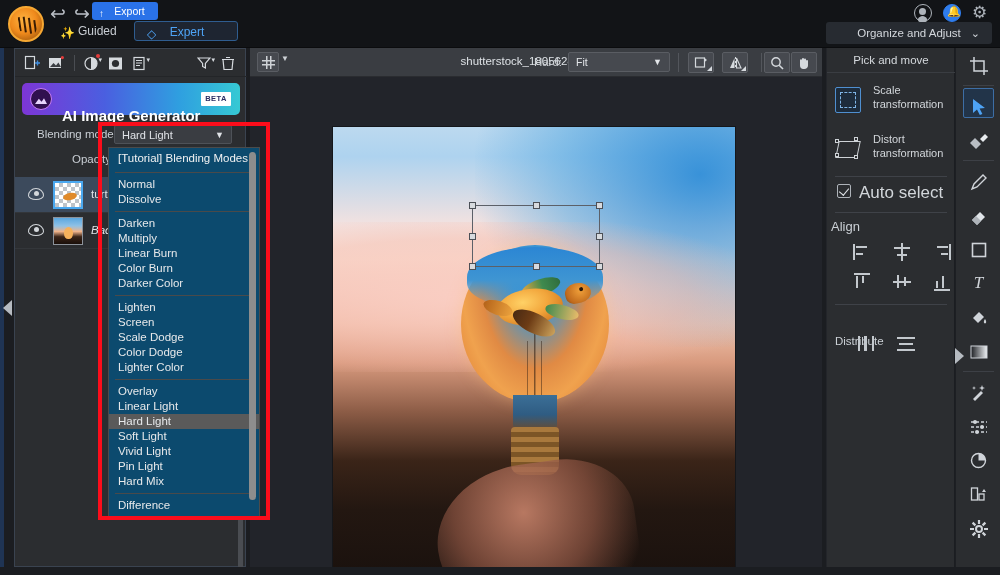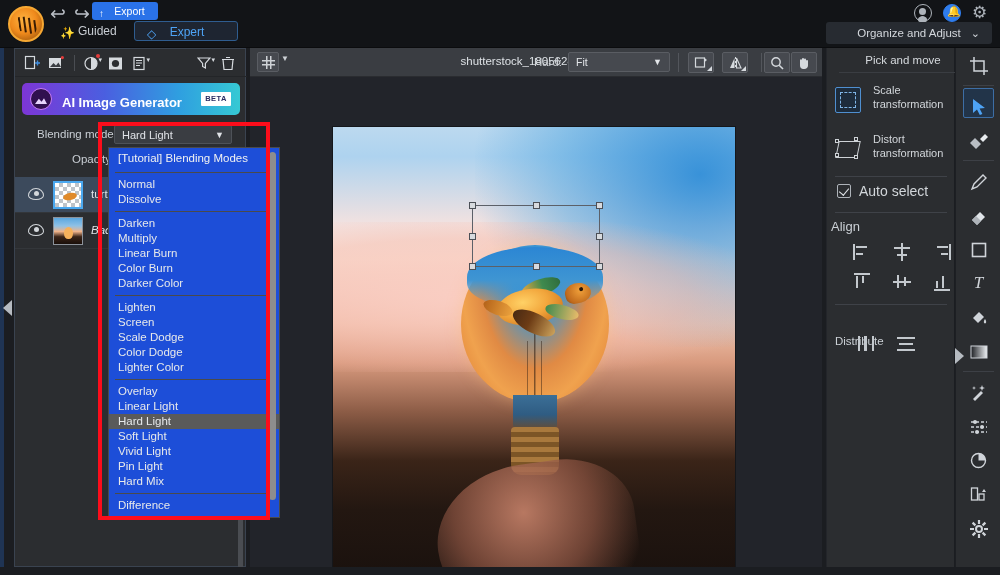--- a/index.html
+++ b/index.html
@@ -101,21 +101,21 @@
     cursor:pointer;
   }
   #ai-banner .ai-circle{
     position:absolute; left:8px; top:5px; width:22px; height:22px; border-radius:50%;
     background:#30104f; border:1.5px solid #c77df5;
   }
   #ai-banner .ai-circle::after{
     content:""; position:absolute; left:4px; top:6px; width:12px; height:9px;
     background:#e6d3fb; clip-path: polygon(0 100%,32% 42%,55% 75%,75% 35%,100% 100%);
   }
-  #ai-label{ position:absolute; left:40px; top:12px; font-size:13px; color:#fff; font-weight:600;}
+  #ai-label{ position:absolute; left:40px; top:24px; font-size:15px; color:#fff; font-weight:600;}
   #ai-beta{
     position:absolute; right:9px; top:9px; width:30px; height:14px; border-radius:1px;
     background:#fff; color:#2a2d63; font-size:7.5px; font-weight:bold; line-height:14px;
     text-align:center; letter-spacing:.4px;
   }
 
   #blend-row{ position:absolute; left:0; top:74px; width:232px; height:26px; }
   #blend-label{ position:absolute; left:22px; top:5px; font-size:11.5px; color:#c9ced4;}
   #blend-select{
     position:absolute; left:99px; top:2px; width:118px; height:19px;
@@ -175,22 +175,22 @@
 
   
   #left-collapse{
     position:absolute; left:3px; top:300px; width:9px; height:16px; cursor:pointer;
     background:#b6bbc1; clip-path: polygon(100% 0, 100% 100%, 0 50%);
   }
   #left-rail{ position:absolute; left:0; top:48px; width:4px; height:519px; background:#1f3454;}
 
   
   #blend-dropdown{
-    position:absolute; left:108px; top:147px; width:172px; height:371px;
-    background:#1d4ed8; border:1px solid #4b4b4b; z-index:40;
+    position:absolute; left:108px; top:147px; width:152px; height:371px;
+    background:#0c4a6e; border:1px solid #4b4b4b; z-index:40;
     font-size:11.5px; color:#e6e8ea;
   }
   .dd-item{ height:15px; line-height:15px; padding-left:9px; cursor:pointer; white-space:nowrap;}
   .dd-item.header{ height:20px; line-height:20px; color:#f0f1f2;}
   .dd-item.highlight{ background:#5a5a5a; }
   .dd-sep{ height:1px; background:#4a4a4a; margin:4px 6px;}
   #dd-scrollthumb{ position:absolute; right:3px; top:4px; width:7px; height:348px; background:#8d8d8d; border-radius:4px;}
   #dd-redbox{
     position:absolute; left:98px; top:122px; width:172px; height:398px;
     border:4px solid #fc0d1b; z-index:45; pointer-events:none;
@@ -331,42 +331,42 @@
   #sel-box .h.ml{ left:-4px; top:27px;} #sel-box .h.mr{ right:-4px; top:27px;}
   #sel-box .h.bl{ left:-4px; bottom:-4px;} #sel-box .h.bc{ left:60px; bottom:-4px;} #sel-box .h.br{ right:-4px; bottom:-4px;}
 
   
   #rightpanel{
     position:absolute; left:826px; top:48px; width:128px; height:519px; background:#2b2d30;
     border-left:1px solid #23252a;
   }
   #rp-title{
     position:absolute; left:0; top:0; width:128px; height:25px; line-height:25px;
-    text-align:center; font-size:11.5px; color:#d5d9dd; border-bottom:1px solid #3a3d42;margin-left:12px;
+    text-align:center; font-size:11.5px; color:#d5d9dd; border-bottom:1px solid #3a3d42;
   }
   .rp-opt{ position:absolute; left:8px; cursor:pointer; }
   #opt-scale{ top:35px; } #opt-distort{ top:84px; }
   .rp-opt .ico{ position:absolute; left:0; top:4px; width:26px; height:26px; }
   .rp-opt .txt{ position:absolute; left:38px; top:0; width:84px; font-size:11px; color:#d2d6da; line-height:14px;}
   #scale-ico{ border:1.6px solid #4f8fd0; background:#1d2c3c; border-radius:2px; }
   #scale-ico::after{
     content:""; position:absolute; left:4px; top:4px; width:14px; height:14px;
     border:1.4px dashed #7fb6e8;
   }
   #distort-ico::before{
     content:""; position:absolute; left:2px; top:5px; width:20px; height:15px;
     border:1.3px solid #cfd3d7; transform: skewX(-12deg);
   }
   #distort-ico .dot{ position:absolute; width:4px; height:4px; border:1px solid #cfd3d7; background:#2b2d30;}
   #rp-div1{ position:absolute; left:8px; top:128px; width:112px; height:1px; background:#3f4248;}
   #auto-select{ position:absolute; left:10px; top:136px; cursor:pointer;}
   #auto-chk{ position:absolute; left:0; top:0; width:14px; height:14px; border:1.4px solid #aeb3b9; border-radius:2px;}
   #auto-chk::after{ content:""; position:absolute; left:3px; top:1px; width:5px; height:8px;
                     border:solid #dfe3e7; border-width:0 1.6px 1.6px 0; transform: rotate(40deg);}
-  #auto-label{ position:absolute; left:22px; top:-1px; font-size:14px; color:#d2d6da; white-space:nowrap;}
+  #auto-label{ position:absolute; left:22px; top:-1px; font-size:17px; color:#d2d6da; white-space:nowrap;}
   #rp-div2{ position:absolute; left:8px; top:164px; width:112px; height:1px; background:#3f4248;}
 
   #align-title{ position:absolute; left:4px; top:171px; font-size:13px; color:#cbd0d5;}
   .icon-grid{ position:absolute; left:26px; display:flex; gap:22px; }
   #align-row1{ top:195px; } #align-row2{ top:225px; }
   .ai-btn{ width:18px; height:18px; position:relative; cursor:pointer;}
   .ai-btn i{ position:absolute; background:#c3c8cd; display:block;}
 
   #rp-div3{ position:absolute; left:8px; top:256px; width:112px; height:1px; background:#3f4248;}
   #distribute-title{ position:absolute; left:8px; top:263px; font-size:11.5px; color:#cbd0d5;margin-top:24px;}

